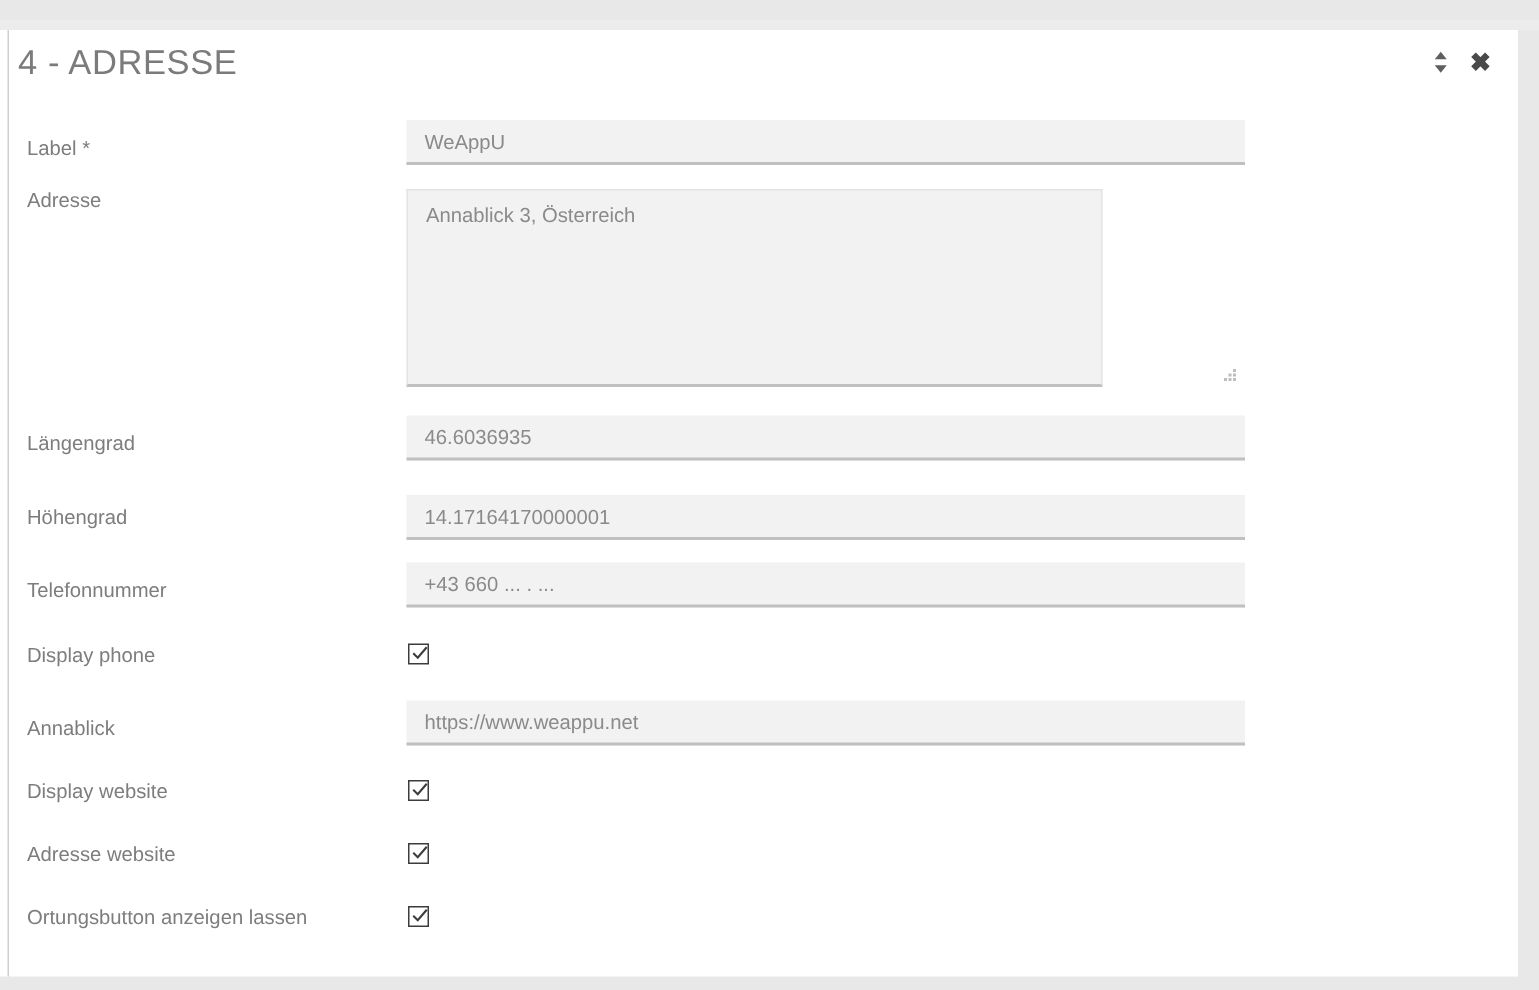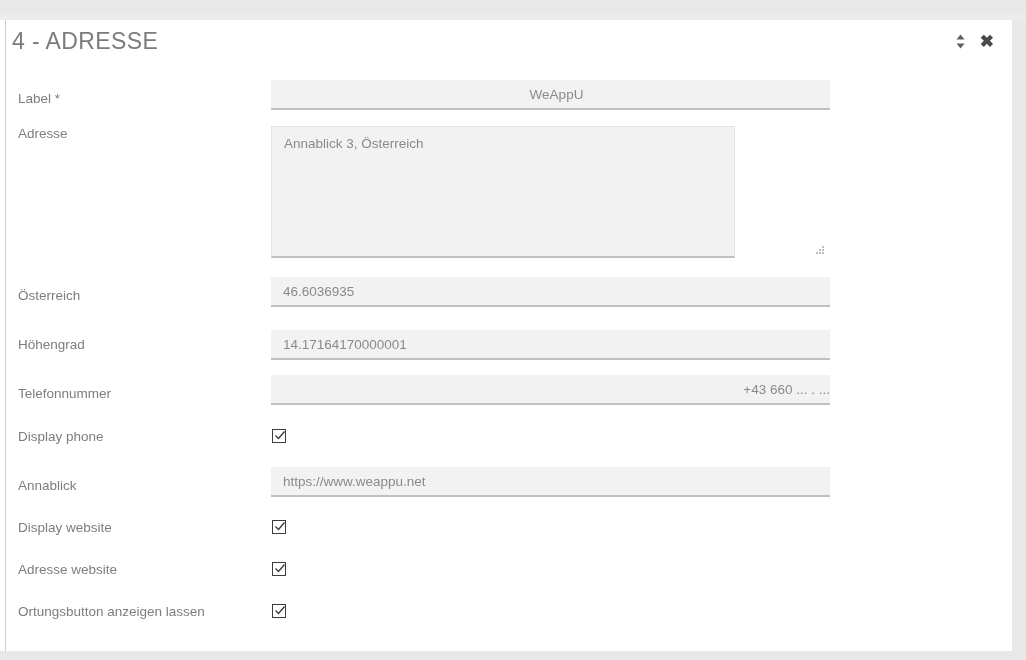--- a/index.html
+++ b/index.html
@@ -195,49 +195,49 @@
             <polygon points="5.5,0.5 9.5,5.5 1.5,5.5" fill="#5f5f5f"></polygon>
             <polygon points="5.5,14.5 9.5,9.5 1.5,9.5" fill="#5f5f5f"></polygon>
           </svg>
         </span>
         <span class="hdr-icon" id="close-icon">✖</span>
       </div>
     </div>
 
     <div class="row" style="top:60px;">
       <span class="field-label" style="top:11px;">Label *</span>
-      <input class="text-input" style="top: 0px; text-align: center;" type="text" value="WeAppU">
+      <input class="text-input" style="top: 0px;" type="text" value="WeAppU">
     </div>
 
     <div class="row" style="top:106px;">
       <span class="field-label" style="top:0;">Adresse</span>
       <textarea class="text-area" style="top: 0px;">Annablick 3, Österreich</textarea>
       <div id="textarea-grip" style="top:120px;">
         <i style="left:7px; top:0px;"></i>
         <i style="left:4px; top:3px;"></i>
         <i style="left:7px; top:3px;"></i>
         <i style="left:1px; top:6px;"></i>
         <i style="left:4px; top:6px;"></i>
         <i style="left:7px; top:6px;"></i>
       </div>
     </div>
 
     <div class="row" style="top:257px;">
-      <span class="field-label" style="top:11px;">Österreich</span>
+      <span class="field-label" style="top:11px;">Längengrad</span>
       <input class="text-input" style="top: 0px;" type="text" value="46.6036935">
     </div>
 
     <div class="row" style="top:306px;">
       <span class="field-label" style="top:11px;">Höhengrad</span>
       <input class="text-input" style="top: 4px;" type="text" value="14.17164170000001">
     </div>
 
     <div class="row" style="top:355px;">
       <span class="field-label" style="top:11px;">Telefonnummer</span>
-      <input class="text-input" style="top: 0px; text-align: right;" type="text" value="+43 660 ... . ...">
+      <input class="text-input" style="top: 0px;" type="text" value="+43 660 ... . ...">
     </div>
 
     <div class="row" style="top:409px;">
       <span class="field-label" style="top:0px;">Display phone</span>
       <span class="checkbox" style="top:0px;">
         <svg width="12" height="12" viewBox="0 0 12 12" aria-hidden="true">
           <polyline points="1.5,5.5 4.5,8.5 10.5,1.5" fill="none" stroke="#3c3c3c" stroke-width="1.4"></polyline>
         </svg>
       </span>
     </div>

